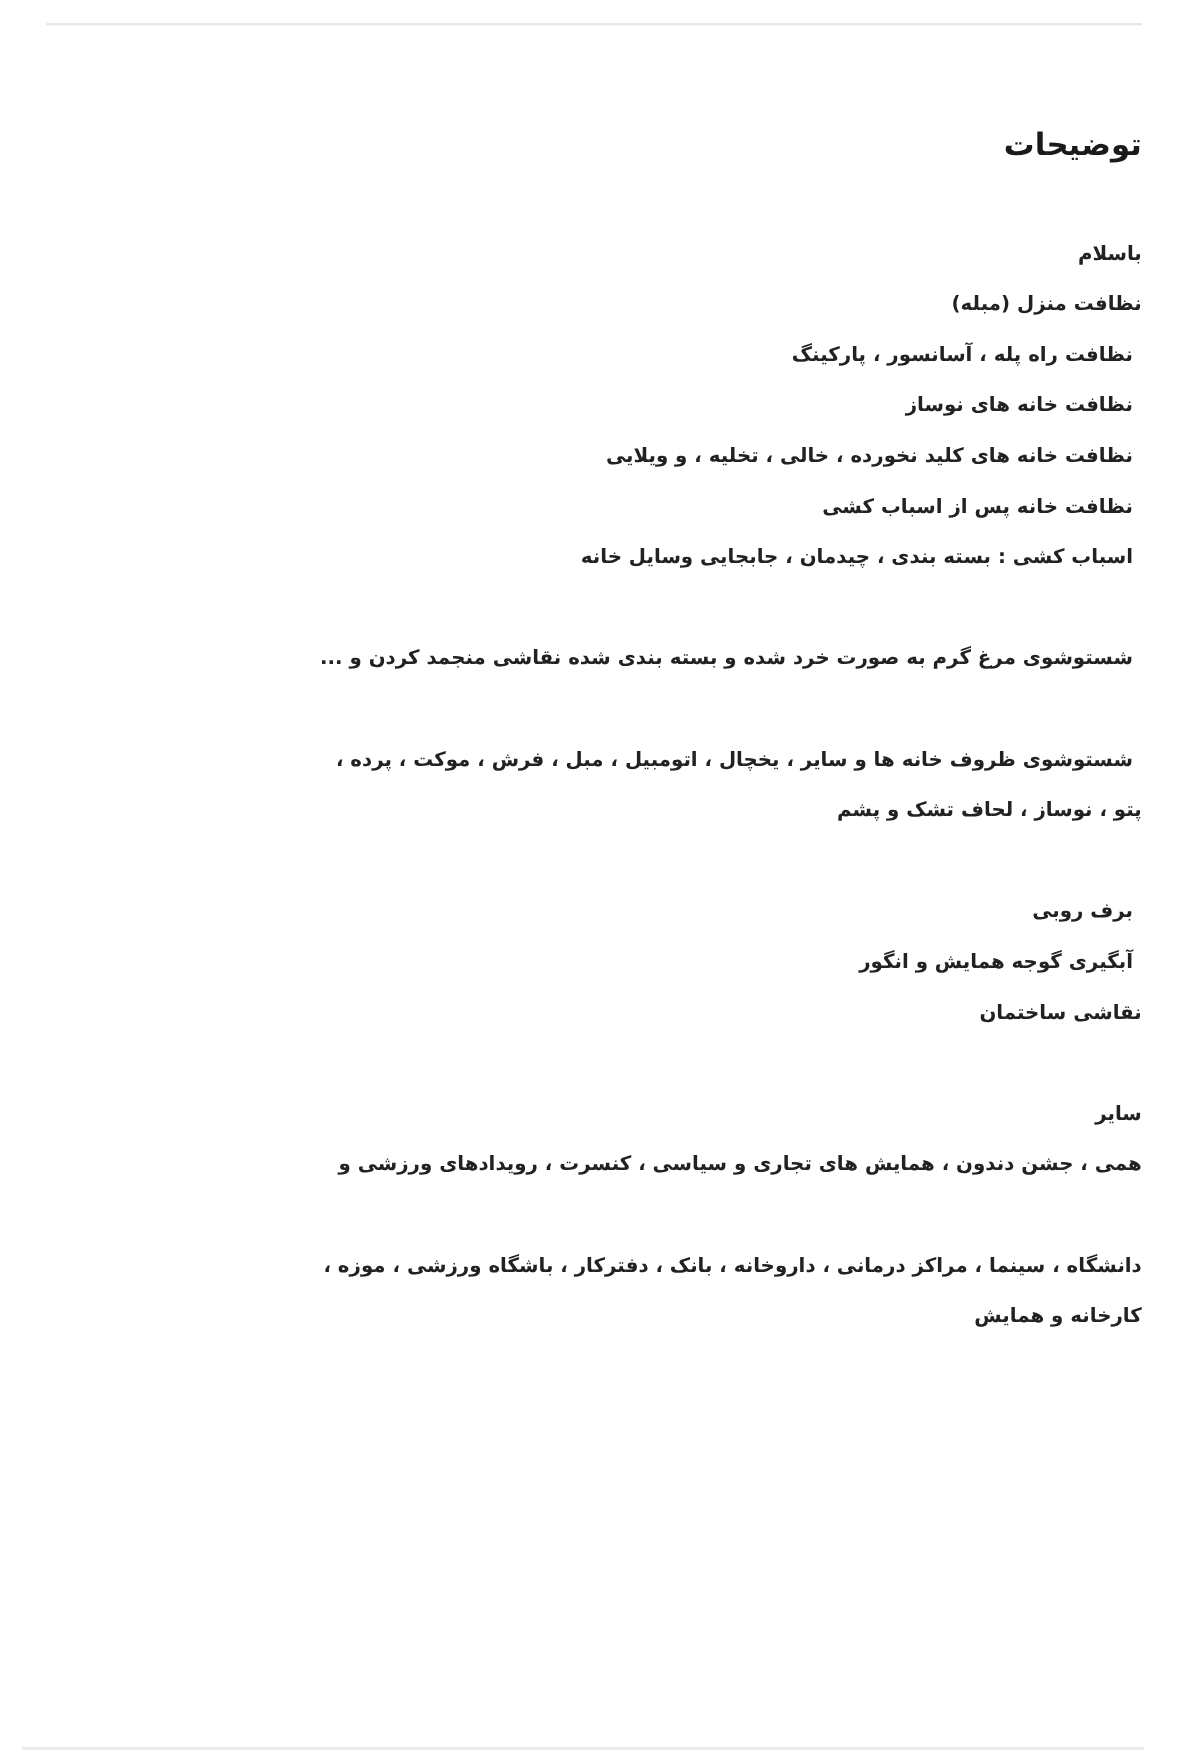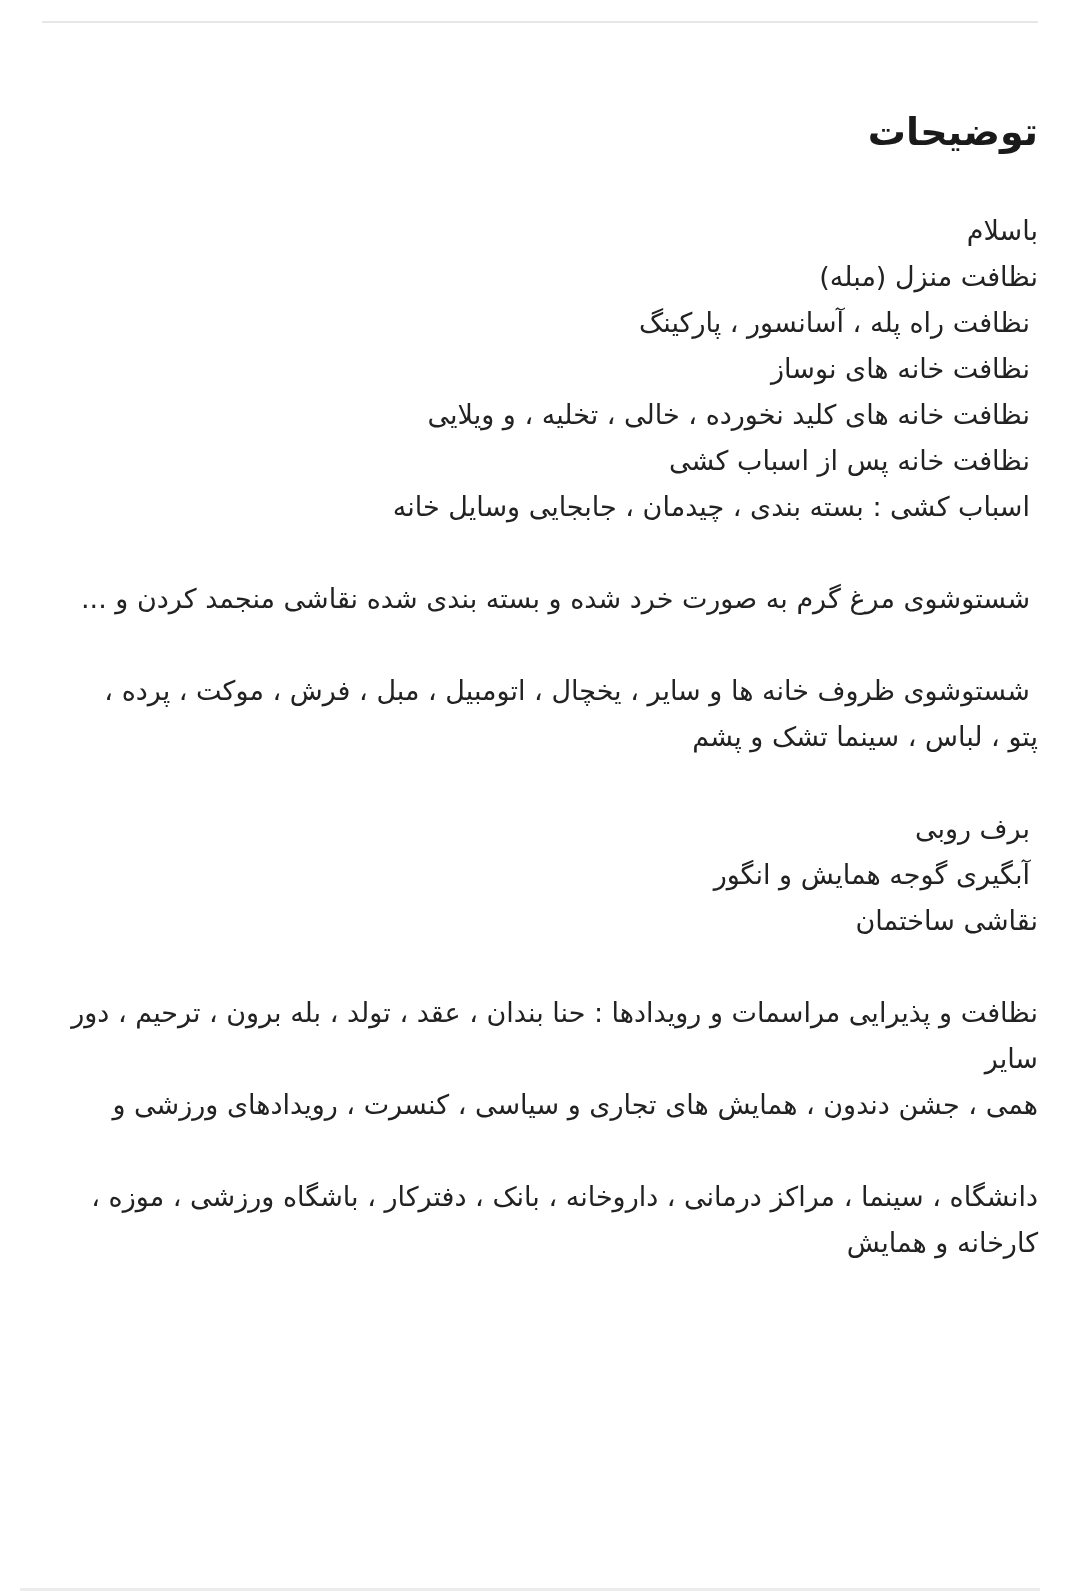--- a/index.html
+++ b/index.html
@@ -29,35 +29,35 @@
       left: 42px;
       width: 996px;
       direction: rtl;
       text-align: right;
     }
     .section-title {
       position: absolute;
       top: 104px;
       right: 0;
       margin: 0;
-      font-size: 38px;
+      font-size: 28px;
       font-weight: bold;
       color: #1a1a1a;
       line-height: 56px;
       white-space: nowrap;
     }
     .desc {
       position: absolute;
       top: 208px;
       right: 0;
       width: 996px;
-      font-size: 27px;
+      font-size: 18px;
       line-height: 46px;
       color: #222222;
-      font-weight: 400;
+      font-weight: 700;
     }
     .desc .line {
       display: block;
       white-space: pre-wrap;
     }
     .desc .line.indent {
       padding-right: 8px;
     }
     .desc .gap {
       display: block;
@@ -93,33 +93,32 @@
     </div>
     <span class="gap"></span>
 
     <div>
       <span class="line indent">شستوشوی مرغ گرم به صورت خرد شده و بسته بندی شده نقاشی منجمد کردن و ...</span>
     </div>
     <span class="gap"></span>
 
     <div>
       <span class="line indent">شستوشوی ظروف خانه ها و سایر ، یخچال ، اتومبیل ، مبل ، فرش ، موکت ، پرده ،</span>
-      <span class="line">پتو ، لباس ، سینما تشک و پشم</span>
+      <span class="line">پتو ، نوساز ، لحاف تشک و پشم</span>
     </div>
     <span class="gap"></span>
 
     <div>
       <span class="line indent">برف روبی</span>
       <span class="line indent">آبگیری گوجه همایش و انگور</span>
       <span class="line">نقاشی ساختمان</span>
     </div>
     <span class="gap"></span>
 
     <div>
-      <span class="line">نظافت و پذیرایی مراسمات و رویدادها : حنا بندان ، عقد ، تولد ، بله برون ، ترحیم ، دور</span>
       <span class="line">سایر</span>
       <span class="line">همی ، جشن دندون ، همایش های تجاری و سیاسی ، کنسرت ، رویدادهای ورزشی و</span>
     </div>
     <span class="gap"></span>
 
     <div>
       <span class="line">دانشگاه ، سینما ، مراکز درمانی ، داروخانه ، بانک ، دفترکار ، باشگاه ورزشی ، موزه ،</span>
       <span class="line">کارخانه و همایش</span>
     </div>
     <span class="gap"></span>

